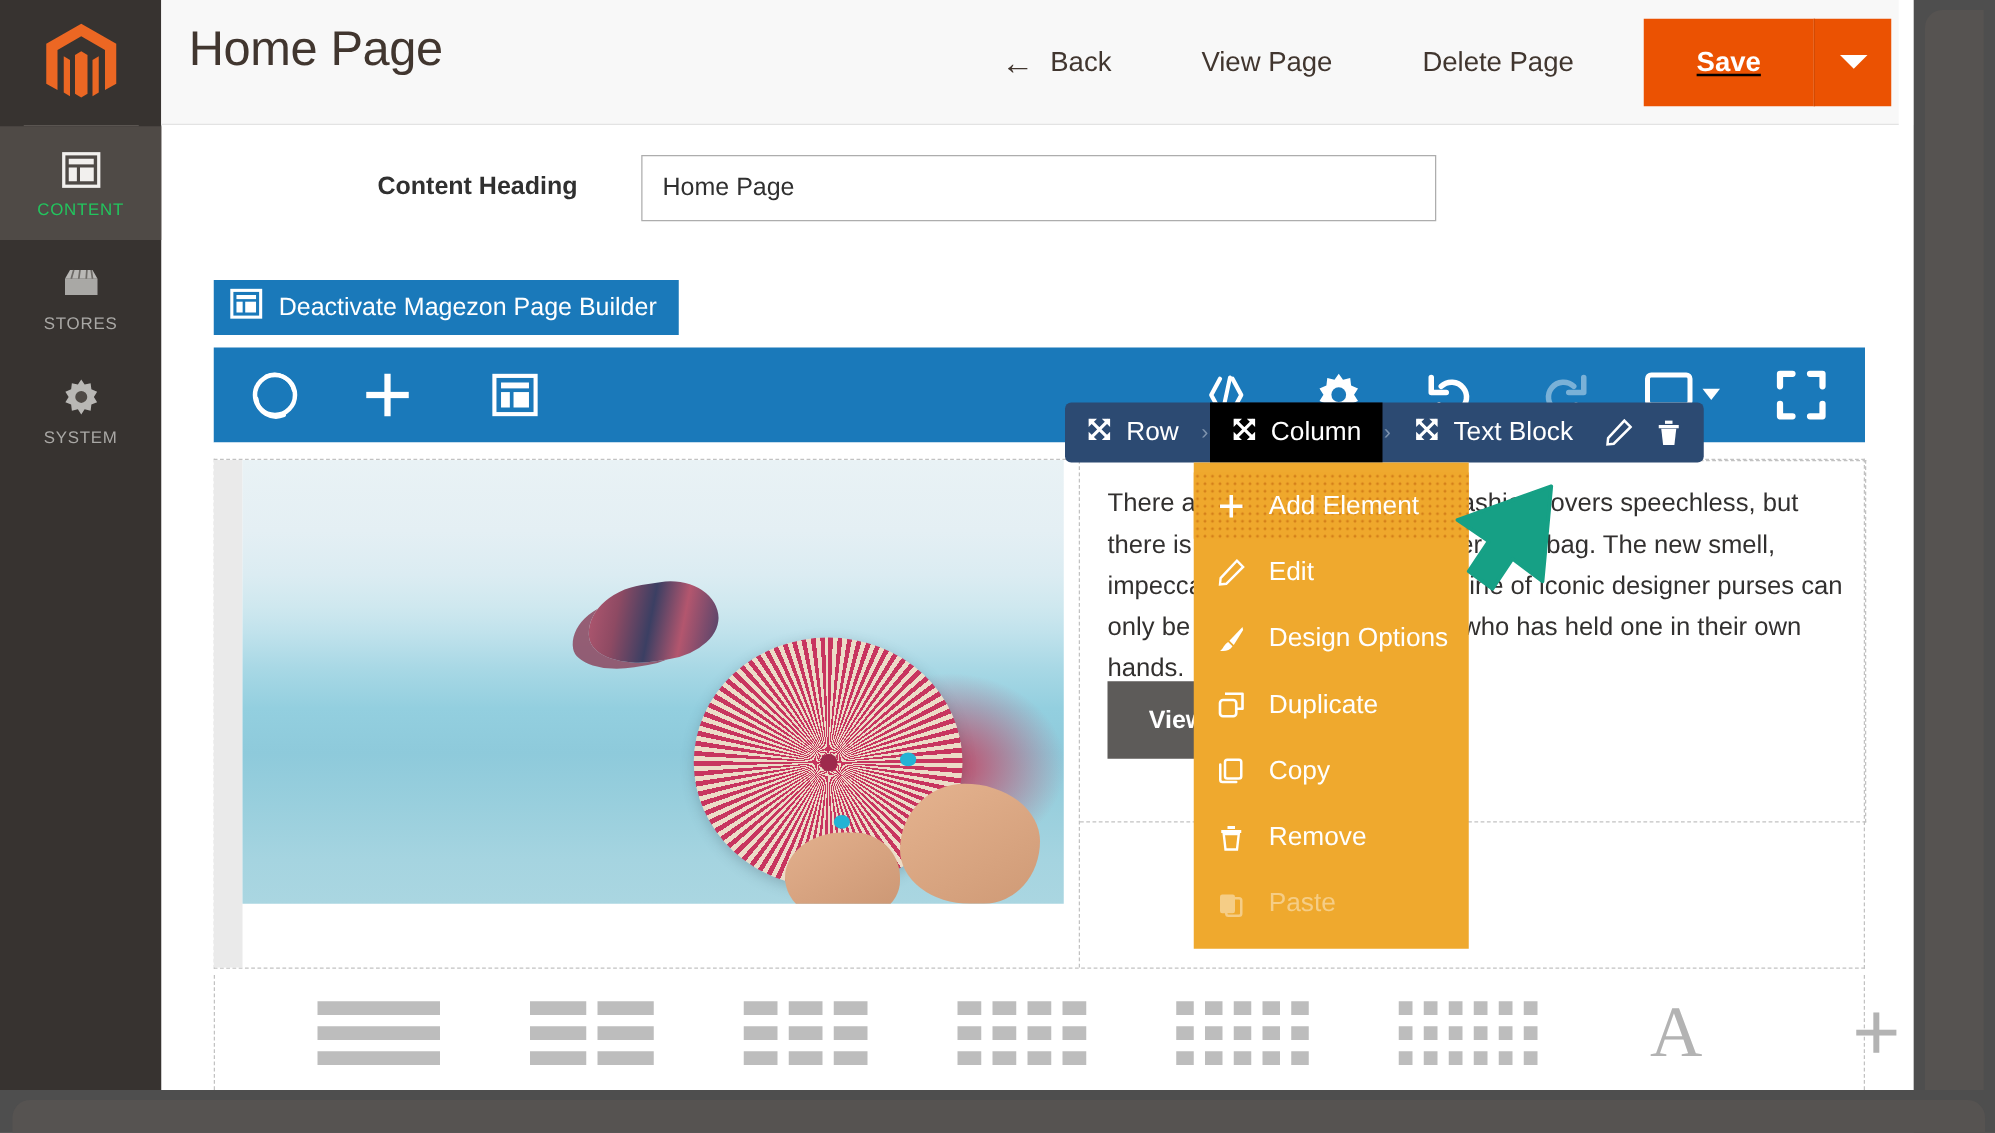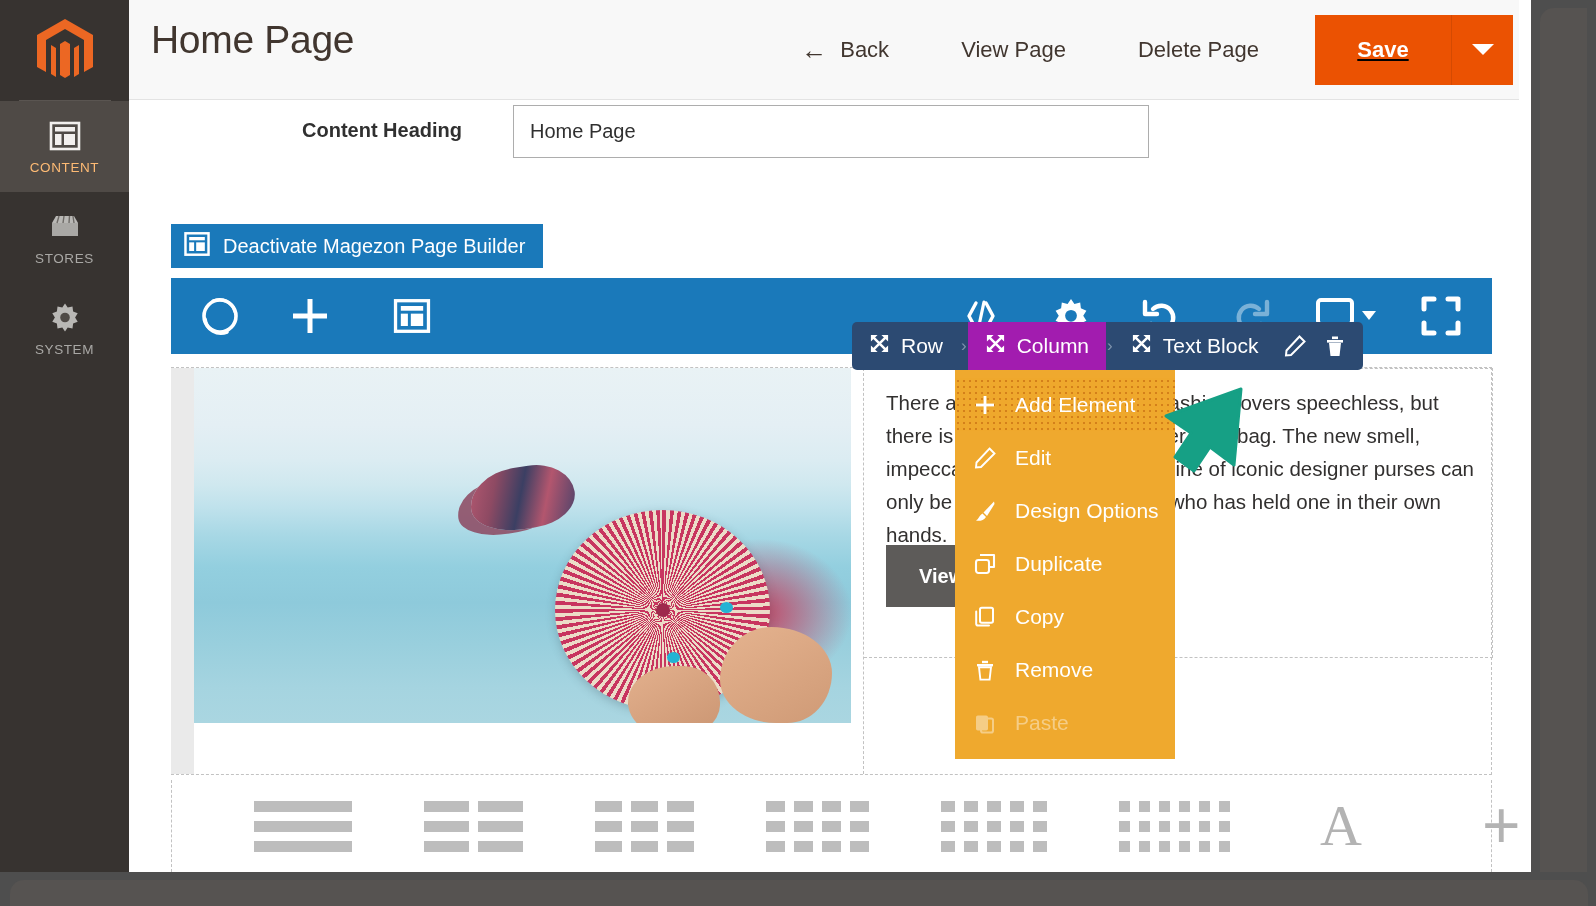--- a/index.html
+++ b/index.html
@@ -13,21 +13,21 @@
               background:#ffffff; overflow:hidden; }
 
   
   #sidebar { position:absolute; left:0; top:0; width:129px; height:872px; background:#373330; }
   .logo-wrap { height:100px; display:flex; align-items:center; justify-content:center; }
   .logo-hr { width:92px; height:1px; background:#5a5551; margin:0 auto; }
   .nav-item { height:91px; display:flex; flex-direction:column; align-items:center;
               justify-content:center; gap:7px; cursor:pointer; }
   .nav-item.active { background:#4f4a46; }
   .nav-label { color:#a9a8a5; font-size:13.5px; letter-spacing:.6px; }
-  .nav-item.active .nav-label { color:#fdba74; }
+  .nav-item.active .nav-label { color:#22c55e; }
   .nav-ico { width:34px; height:34px; display:block; }
 
   
   #header { position:absolute; left:129px; top:0; width:1402px; height:100px;
             background:#f8f8f8; border-bottom:1px solid #e3e3e3; }
   #page-title { position:absolute; left:22px; top:18px; font-size:39px; color:#41362f;
                 font-weight:400; letter-spacing:-.3px; }
   .hdr-actions { position:absolute; right:18px; top:0; height:99px;
                  display:flex; align-items:center; gap:0; }
   .hdr-btn { font-size:22px; color:#41362f; padding:0 36px; cursor:pointer;
@@ -37,21 +37,21 @@
   #save-btn { background:#eb5202; color:#fff; font-size:22px; font-weight:bold;
               width:136px; display:flex; align-items:center; justify-content:center;
               cursor:pointer; }
   #save-caret { background:#eb5202; width:62px; display:flex; align-items:center;
                 justify-content:center; cursor:pointer;
                 border-left:1px solid #d44a02; }
   #save-caret i { display:block; width:0; height:0; border-left:11px solid transparent;
                   border-right:11px solid transparent; border-top:11px solid #fff; }
 
   
-  #field-row { position:absolute; left:129px; top:88px; width:1402px; height:120px; }
+  #field-row { position:absolute; left:129px; top:107px; width:1402px; height:120px; }
   #field-label { position:absolute; left:173px; top:31px; font-size:20px;
                  font-weight:bold; color:#303030; }
   #heading-input { position:absolute; left:384px; top:17px; width:636px; height:53px;
                    border:1px solid #adadad; font-size:20px; color:#303030;
                    padding:0 16px; font-family:"Liberation Sans", sans-serif;
                    background:#fff; }
 
   
   #deactivate { position:absolute; left:171px; top:224px; height:44px; background:#1a79ba;
                 display:flex; align-items:center; gap:12px; padding:0 18px 0 12px;
@@ -126,21 +126,21 @@
   .tray-glyph { font-size:58px; color:#b3b3b3; line-height:.8; cursor:pointer;
                 font-family:"Liberation Serif", serif; }
   .tray-plus { font-size:66px; color:#b3b3b3; line-height:.6; font-weight:300; cursor:pointer; }
 
   
   #crumb { position:absolute; left:852px; top:322px; height:48px; background:#2c4a72;
            border-radius:5px; display:flex; align-items:center; z-index:40;
            font-size:21px; color:#fff; }
   .crumb-seg { display:flex; align-items:center; gap:11px; padding:0 17px; height:48px;
                cursor:pointer; }
-  .crumb-seg.sel { background:#a21caf; }
+  .crumb-seg.sel { background:#000000; }
   .crumb-sep { color:#7e93ad; font-size:17px; padding:0 1px; }
   .crumb-act { width:40px; height:48px; display:flex; align-items:center;
                justify-content:center; cursor:pointer; }
 
   
   #menu { position:absolute; left:955px; top:370px; width:220px; z-index:50;
           background:#efa92e; padding:8px 0 10px 0; }
   .mi { height:53px; display:flex; align-items:center; gap:18px; padding-left:18px;
         color:#fff; font-size:21px; cursor:pointer; }
   .mi.hl { background:#efa82c;

